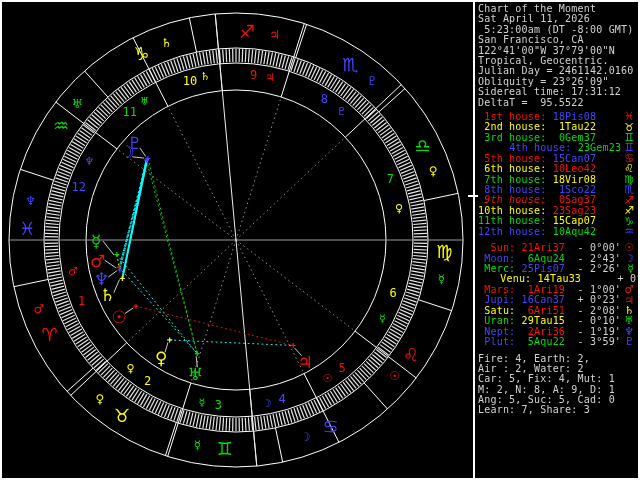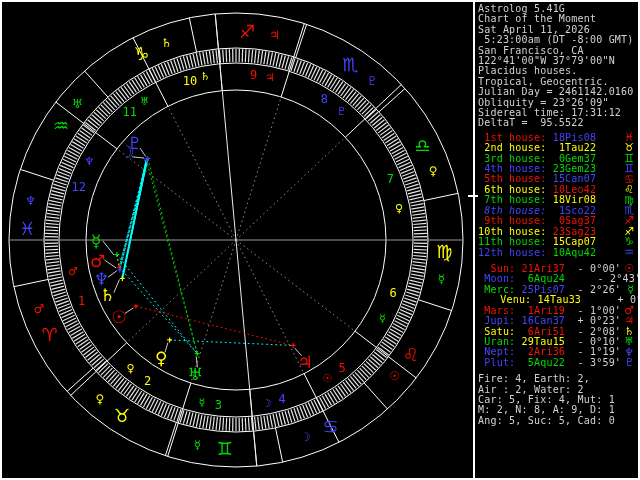--- a/index.html
+++ b/index.html
@@ -509,27 +509,25 @@
       <line x1="107.25958957372227" y1="277.0322500548659" x2="115.90012233675897" y2="270.72814899405785" stroke="#cfcfcf" stroke-width="1"></line>
       <path d="M 116.30499740171607 269.9786819454223 H 121.30499740171607 M 118.80499740171607 267.4786819454223 V 272.4786819454223" stroke="#4444ff" stroke-width="1.2" fill="none"></path>
       <text x="100.5364100776024" y="278.9813158472273" fill="#4444ff" font-size="17" text-anchor="middle" dominant-baseline="central">♆</text>
       <line x1="138.95128000604097" y1="148.00193813170816" x2="144.70165036293633" y2="156.4822889871699" stroke="#cfcfcf" stroke-width="1"></line>
       <path d="M 144.404049134572 158.51930632894624 H 149.404049134572 M 146.904049134572 156.01930632894624 V 161.01930632894624" stroke="#4444ff" stroke-width="1.2" fill="none"></path>
       <text x="133.8960842168852" y="143.15993487548226" fill="#4444ff" font-size="17" text-anchor="middle" dominant-baseline="central">♇</text>
     </svg>
 
   <div id="panel">
     <div id="sec-header">
-        <div class="line">Astrolog 5.41G</div>
         <div class="line">Chart of the Moment</div>
         <div class="line">Sat April 11, 2026</div>
         <div class="line"> 5:23:00am (DT -8:00 GMT)</div>
         <div class="line">San Francisco, CA</div>
         <div class="line">122°41'00"W 37°79'00"N</div>
-        <div class="line">Placidus houses.</div>
         <div class="line">Tropical, Geocentric.</div>
         <div class="line">Julian Day = 2461142.0160</div>
         <div class="line">Obliquity = 23°26'09"</div>
         <div class="line">Sidereal time: 17:31:12</div>
         <div class="line">DeltaT =  95.5522</div>
       </div>
     <div id="sec-houses">
         <div class="row">
           <span class="txt" style="color: rgb(247, 16, 0);"> 1st house: </span>
           <span class="txt" style="color: rgb(68, 68, 255);">18Pis08</span>
@@ -539,46 +537,46 @@
           <span class="txt" style="color: rgb(255, 255, 0);"> 2nd house: </span>
           <span class="txt" style="color: rgb(255, 255, 0);"> 1Tau22</span>
           <span class="g" style="color: rgb(255, 255, 0);">♉</span>
         </div>
         <div class="row">
           <span class="txt" style="color: rgb(0, 220, 0);"> 3rd house: </span>
           <span class="txt" style="color: rgb(0, 220, 0);"> 0Gem37</span>
           <span class="g" style="color: rgb(0, 220, 0);">♊</span>
         </div>
         <div class="row">
-          <span class="txt" style="color: rgb(68, 68, 255);"> 4th house: </span>
+          <span class="txt" style="color: rgb(68, 68, 255); margin-left: 25px;"> 4th house: </span>
           <span class="txt" style="color: rgb(0, 220, 0);">23Gem23</span>
           <span class="g" style="color: rgb(68, 68, 255);">♊</span>
         </div>
         <div class="row">
           <span class="txt" style="color: rgb(247, 16, 0);"> 5th house: </span>
           <span class="txt" style="color: rgb(68, 68, 255);">15Can07</span>
           <span class="g" style="color: rgb(247, 16, 0);">♋</span>
         </div>
         <div class="row">
           <span class="txt" style="color: rgb(255, 255, 0);"> 6th house: </span>
           <span class="txt" style="color: rgb(247, 16, 0);">10Leo42</span>
           <span class="g" style="color: rgb(255, 255, 0);">♌</span>
         </div>
         <div class="row">
           <span class="txt" style="color: rgb(0, 220, 0);"> 7th house: </span>
           <span class="txt" style="color: rgb(255, 255, 0);">18Vir08</span>
           <span class="g" style="color: rgb(0, 220, 0);">♍</span>
         </div>
         <div class="row">
-          <span class="txt" style="color: rgb(68, 68, 255); font-style: italic;"> 8th house: </span>
+          <span class="txt" style="color: rgb(68, 68, 255);"> 8th house: </span>
           <span class="txt" style="color: rgb(68, 68, 255);"> 1Sco22</span>
           <span class="g" style="color: rgb(68, 68, 255);">♏</span>
         </div>
         <div class="row">
-          <span class="txt" style="color: rgb(247, 16, 0);"> 9th house: </span>
+          <span class="txt" style="color: rgb(247, 16, 0); font-style: italic;"> 9th house: </span>
           <span class="txt" style="color: rgb(247, 16, 0);"> 0Sag37</span>
           <span class="g" style="color: rgb(247, 16, 0);">♐</span>
         </div>
         <div class="row">
           <span class="txt" style="color: rgb(255, 255, 0);">10th house: </span>
           <span class="txt" style="color: rgb(247, 16, 0);">23Sag23</span>
           <span class="g" style="color: rgb(255, 255, 0);">♐</span>
         </div>
         <div class="row">
           <span class="txt" style="color: rgb(0, 220, 0);">11th house: </span>
@@ -594,21 +592,21 @@
     <div id="sec-planets">
         <div class="row">
           <span class="txt" style="color: rgb(247, 16, 0);">  Sun: </span>
           <span class="txt" style="color: rgb(247, 16, 0);">21Ari37</span>
           <span class="txt" style="color: rgb(210, 210, 210);">  - 0°00'</span>
           <span class="g" style="color: rgb(247, 16, 0);">☉</span>
         </div>
         <div class="row">
           <span class="txt" style="color: rgb(68, 68, 255);"> Moon: </span>
           <span class="txt" style="color: rgb(0, 220, 0);"> 6Aqu24</span>
-          <span class="txt" style="color: rgb(210, 210, 210); padding-left: 20px;">  - 2°43'</span>
+          <span class="txt" style="color: rgb(210, 210, 210);">  - 2°43'</span>
           <span class="g" style="color: rgb(68, 68, 255);">☽</span>
         </div>
         <div class="row">
           <span class="txt" style="color: rgb(0, 220, 0);"> Merc: </span>
           <span class="txt" style="color: rgb(68, 68, 255);">25Pis07</span>
           <span class="txt" style="color: rgb(210, 210, 210);">  - 2°26'</span>
           <span class="g" style="color: rgb(0, 220, 0);">☿</span>
         </div>
         <div class="row">
           <span class="txt" style="color: rgb(255, 255, 0); margin-left: 16px;"> Venu: </span>
@@ -652,19 +650,20 @@
           <span class="txt" style="color: rgb(210, 210, 210);">  - 3°59'</span>
           <span class="g" style="color: rgb(68, 68, 255);">♇</span>
         </div>
       </div>
     <div id="sec-stats">
         <div class="line">Fire: 4, Earth: 2,</div>
         <div class="line">Air : 2, Water: 2</div>
         <div class="line">Car: 5, Fix: 4, Mut: 1</div>
         <div class="line">M: 2, N: 8, A: 9, D: 1</div>
         <div class="line">Ang: 5, Suc: 5, Cad: 0</div>
+        <div class="line">Learn: 7, Share: 3</div>
       </div>
   </div>
 
   <div id="divider"></div>
   <div id="divider-tick"></div>
   <div id="frame"></div>
 </div>
 
 </body></html>

